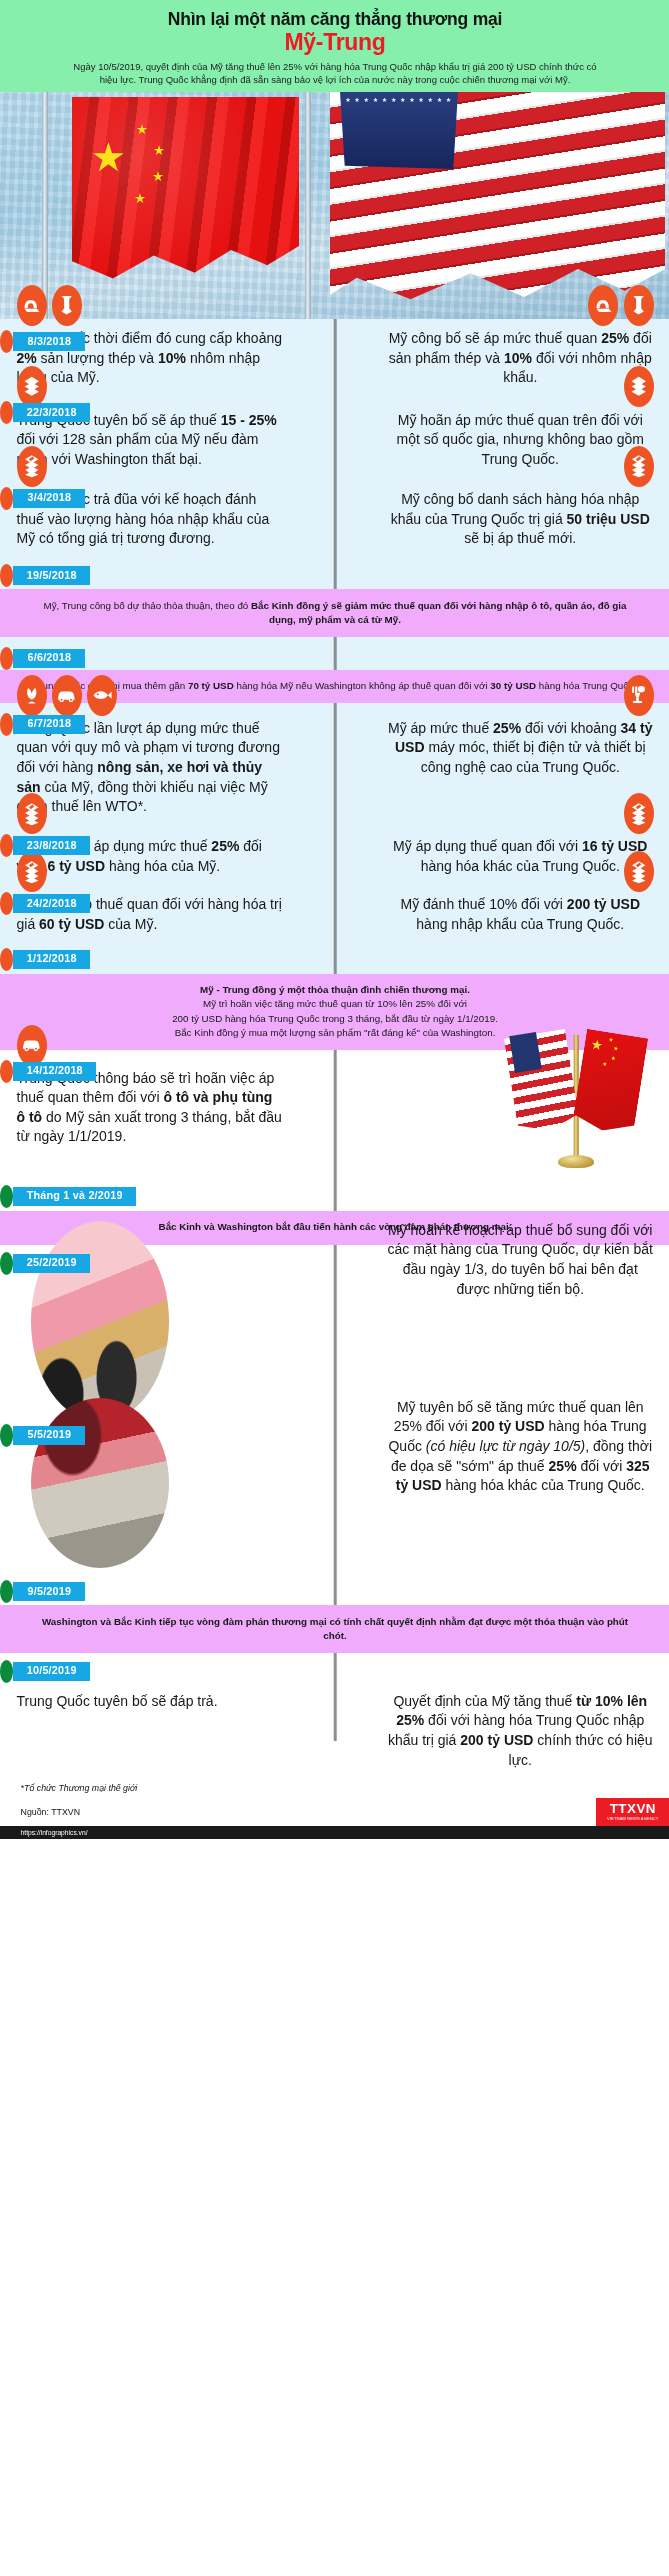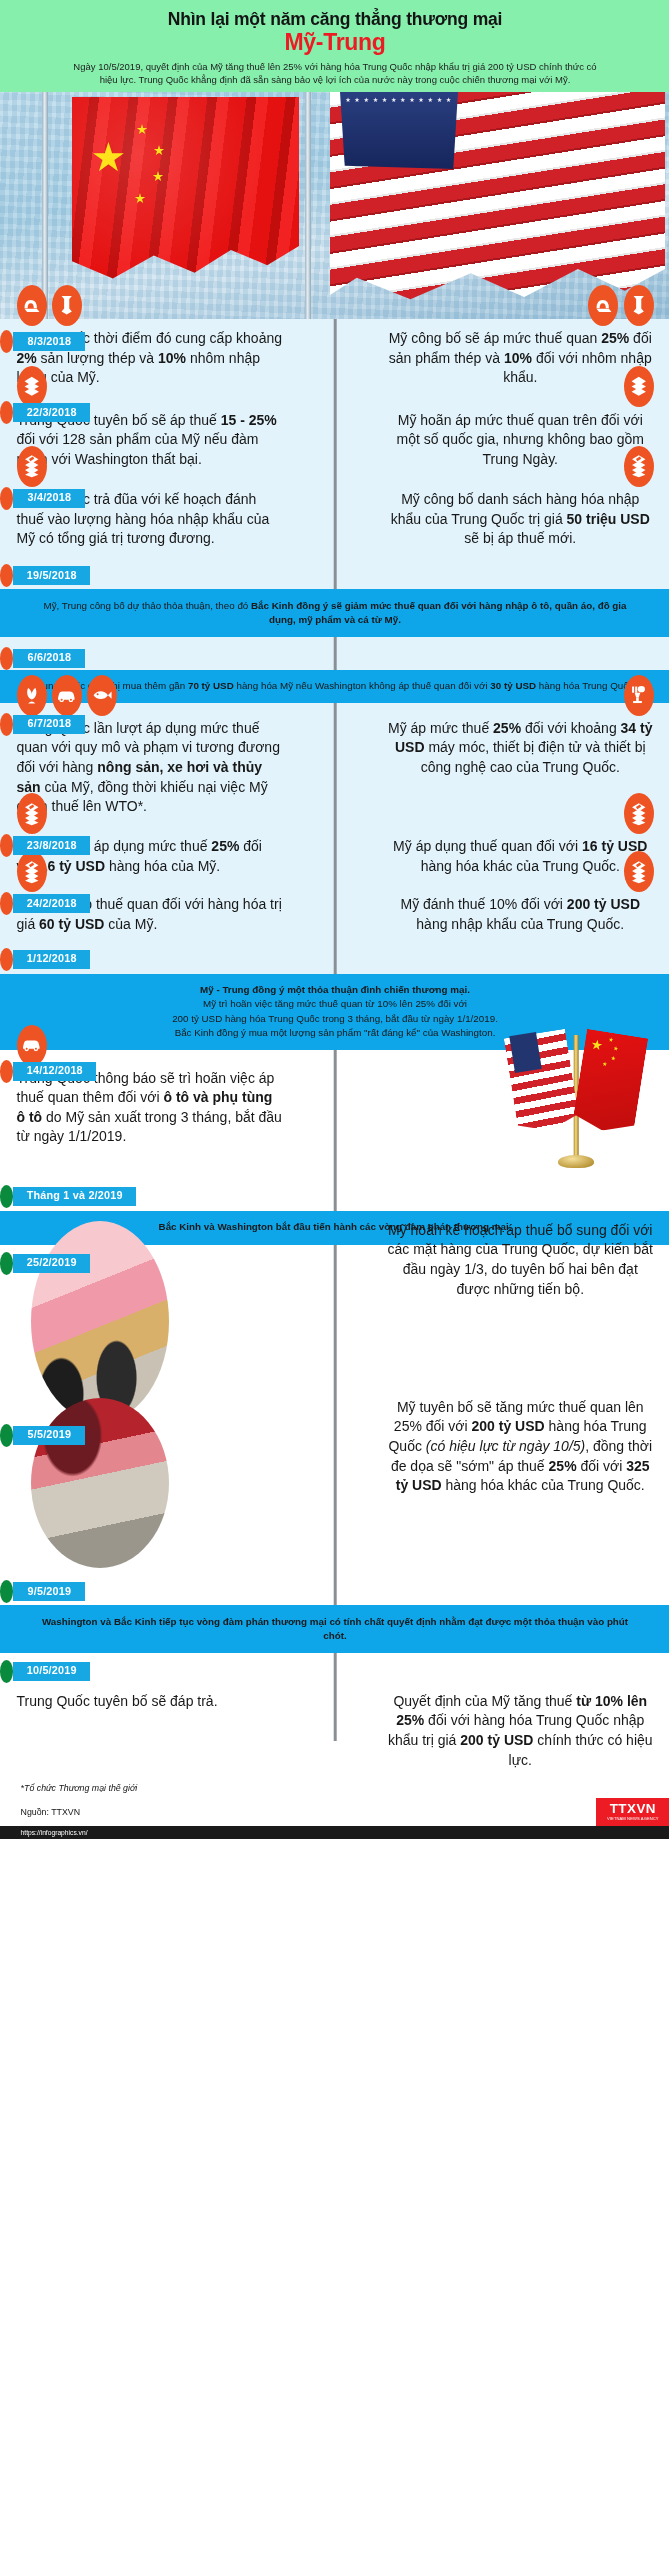--- a/index.html
+++ b/index.html
@@ -110,21 +110,21 @@
   .dot.green { background:#0a8a3c; }
   .chip {
     background: #17a8e3; color:#ffffff; font-weight: bold;
     font-size: 10.8px; letter-spacing: 0.2px;
     padding: 3.6px 13.4px 4.1px; min-width: 72px; text-align:center;
     line-height: 1.05;
   }
 
   
   .band {
-    position: relative; z-index: 2; width: 670px; background: #0ea5e9;
+    position: relative; z-index: 2; width: 670px; background: #f0abfc;
     padding: 9.3px 31px 10.3px; text-align:center;
   }
   .band .txt { font-size: 9.8px; line-height: 1.45; }
 
   
   .blob {
     border-radius: 50%; overflow:hidden; flex:none;
   }
   .blob-chess {
     width: 138px; height: 201px;
@@ -284,21 +284,21 @@
     <div class="col right">
       <div class="icons">
         <span class="ic">
           <svg width="17.5" height="23" viewBox="0 0 34 44">
               <path d="M17 3 L31 12 L17 21 L3 12 Z" fill="#fff"></path>
               <path d="M17 14 L31 22 L17 30 L3 22 Z" fill="#fff"></path>
               <path d="M17 24 L31 32 L17 40 L3 32 Z" fill="#fff"></path>
             </svg>
         </span>
       </div>
-      <div class="txt">Mỹ hoãn áp mức thuế quan trên đối với một số quốc gia, nhưng không bao gồm Trung Ngày.</div>
+      <div class="txt">Mỹ hoãn áp mức thuế quan trên đối với một số quốc gia, nhưng không bao gồm Trung Quốc.</div>
     </div>
   </div>
 
   <div class="node" style="padding-top:17.5px;">
     <div class="dot"></div>
     <div class="chip">3/4/2018</div>
   </div>
   <div class="row" style="margin-top:-64px;">
     <div class="col left">
       <div class="icons">

